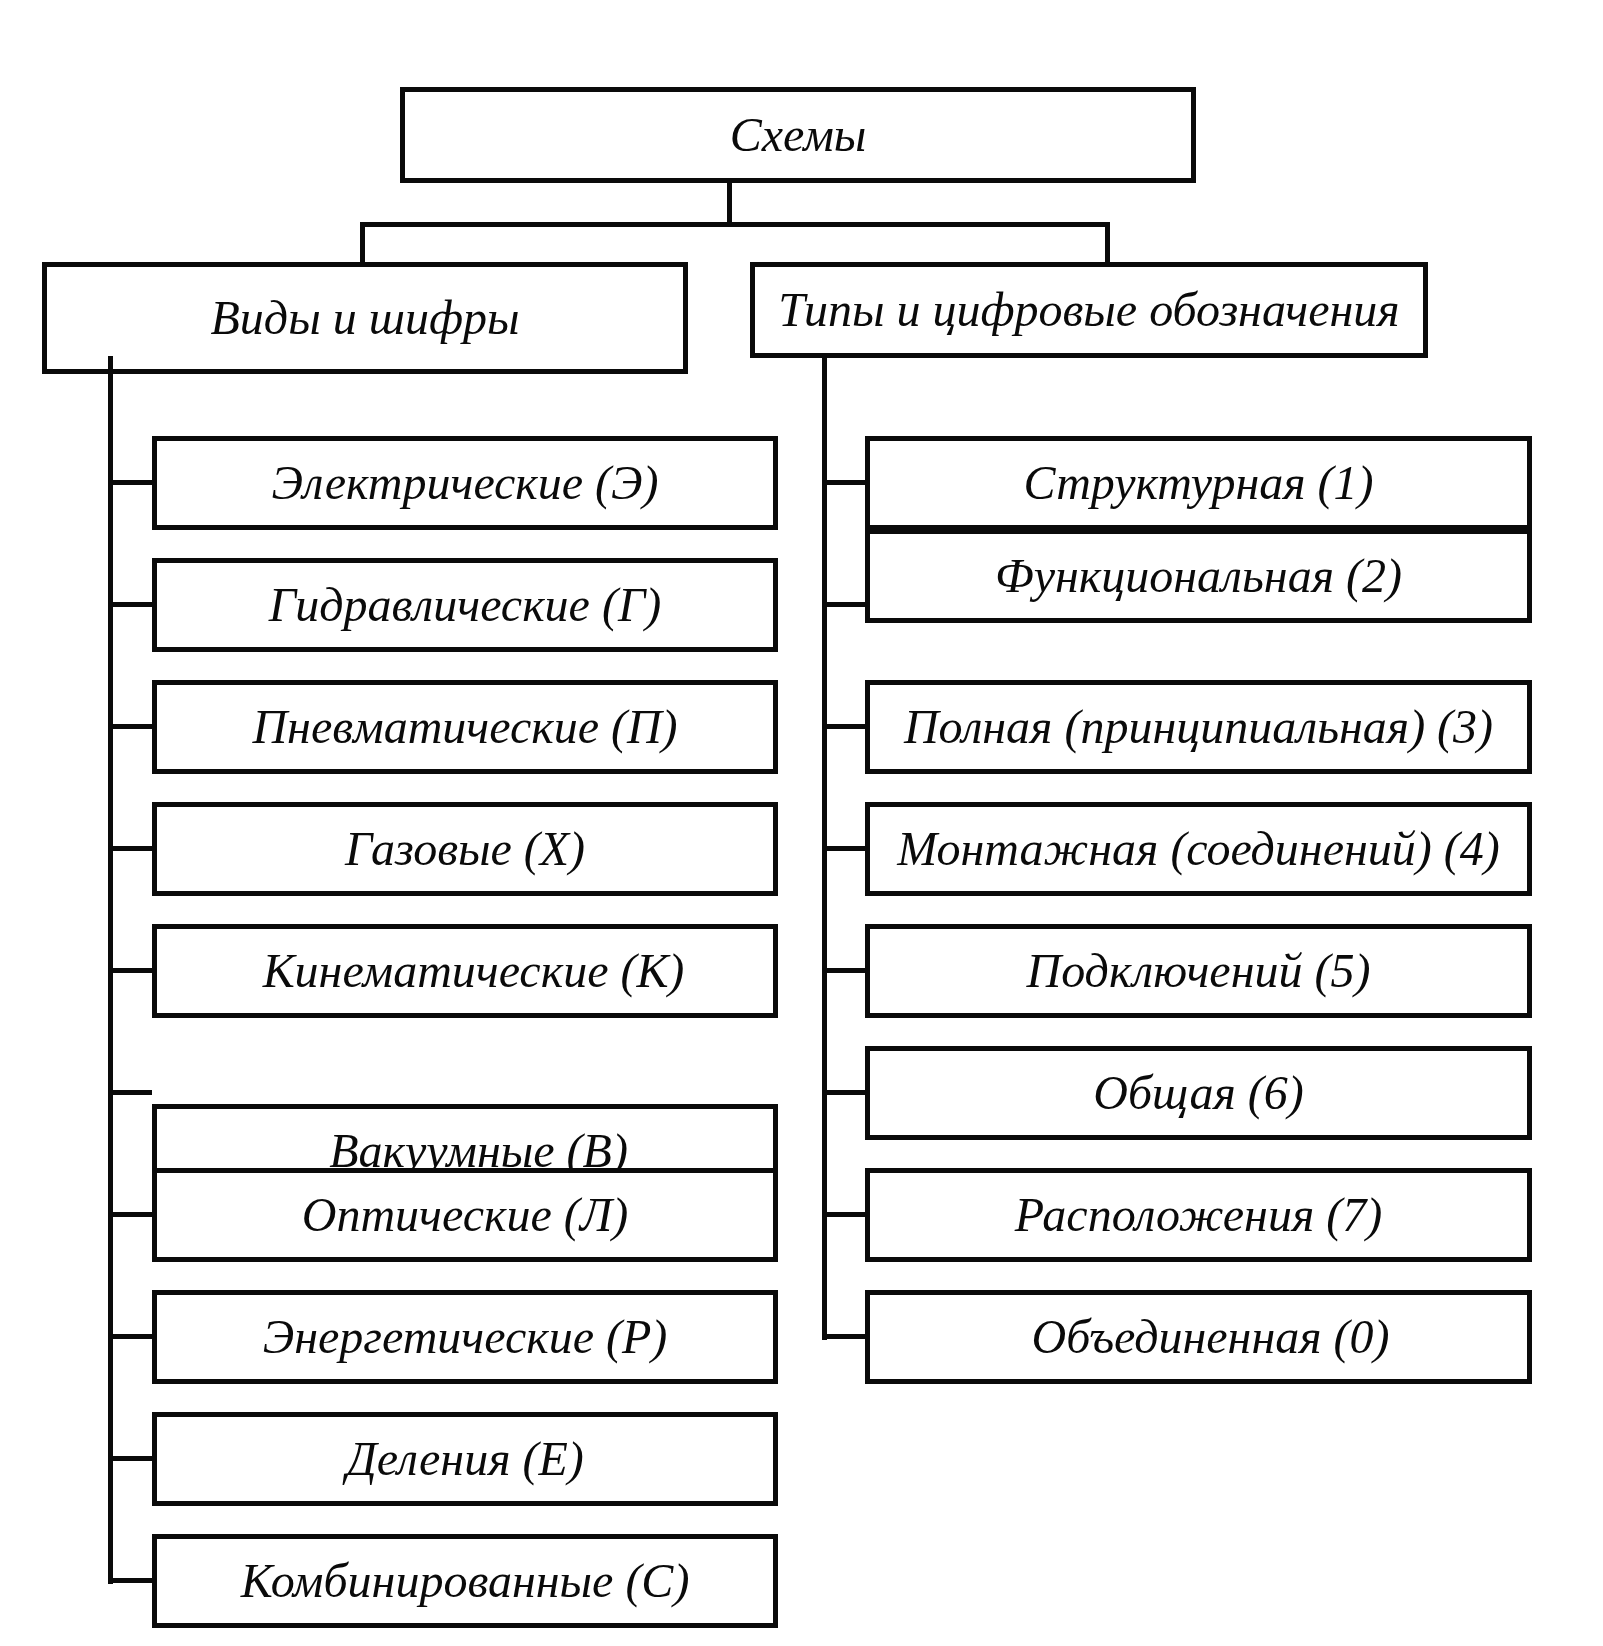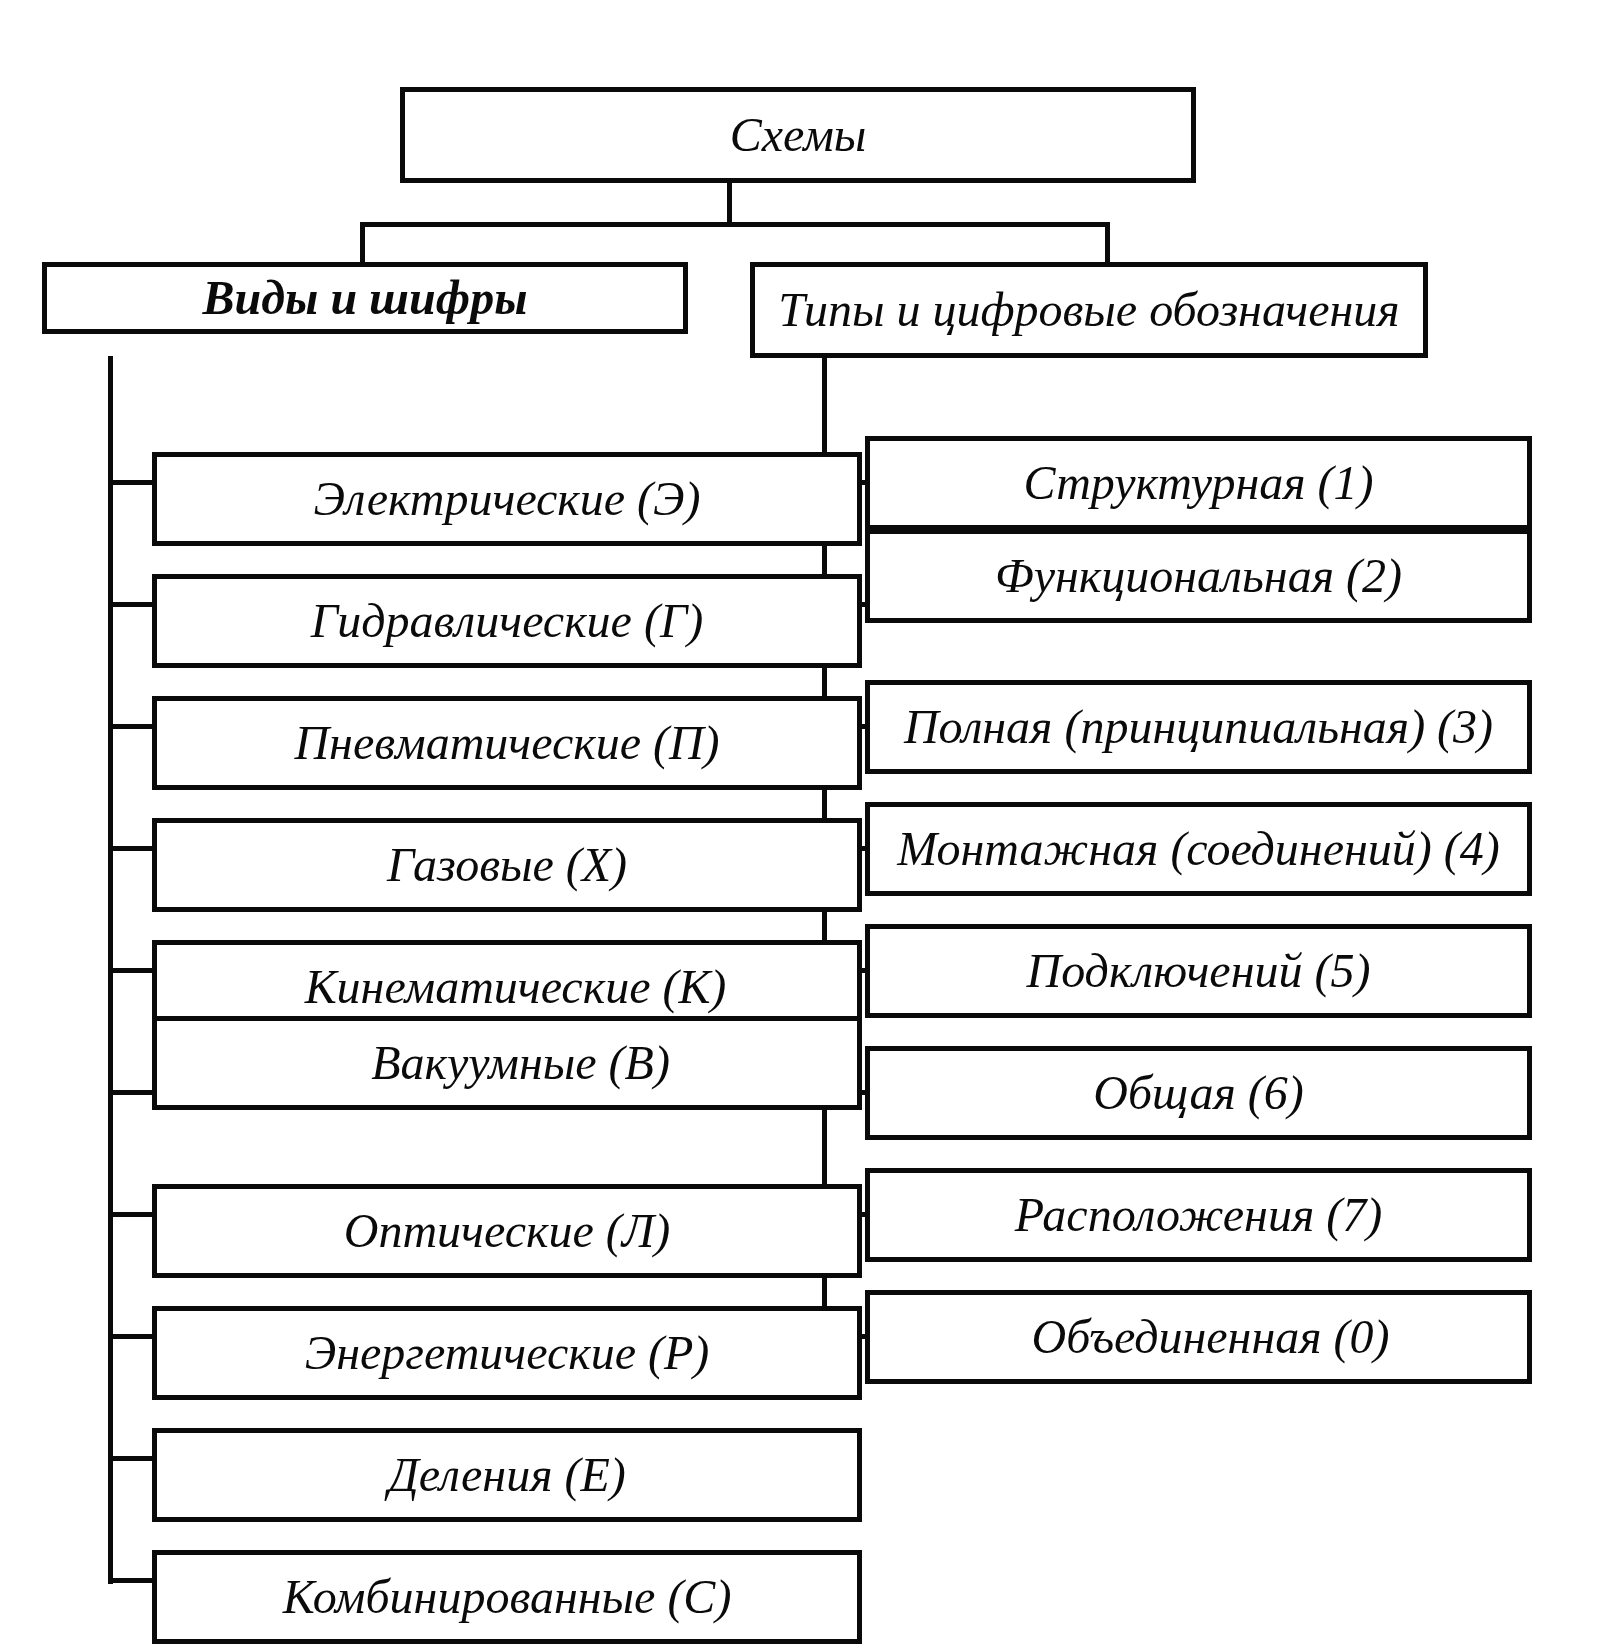--- a/index.html
+++ b/index.html
@@ -22,38 +22,38 @@
     font-style: italic;
     font-size: 48px;
     line-height: 1.05;
     color: #0a0a0a;
     text-align: center;
     white-space: nowrap;
   }
   .line { position: absolute; background: #0a0a0a; }
 
   
-  .lrow { left: 152px; width: 710px; height: 94px; margin-top: 16px; }
+  .lrow { left: 152px; width: 626px; height: 94px; }
   .rrow { left: 865px; width: 667px; height: 94px; }
   .lstub { left: 108px; width: 44px; height: 5px; }
   .rstub { left: 822px; width: 43px; height: 5px; }
 </style>
 </head>
 <body>
 
 <div id="stage">
 
   <div class="box" style="left:400px; top:87px; width:796px; height:96px;">Схемы</div>
 
   <div class="line" style="left:727px; top:183px; width:5px; height:41px;"></div>
   <div class="line" style="left:360px; top:222px; width:750px; height:5px;"></div>
   <div class="line" style="left:360px; top:222px; width:5px; height:43px;"></div>
   <div class="line" style="left:1105px; top:222px; width:5px; height:43px;"></div>
 
-  <div class="box" style="left:42px; top:262px; width:646px; height:72px;font-weight:bold;">Виды и шифры</div>
+  <div class="box" style="left:42px; top:262px; width:646px; height:112px;">Виды и шифры</div>
   <div class="box" style="left:750px; top:262px; width:678px; height:96px;">Типы и цифровые обозначения</div>
 
   <div class="line" style="left:108px; top:356px; width:5px; height:1228px;"></div>
   <div class="line lstub" style="top:480px;"></div>
   <div class="line lstub" style="top:602px;"></div>
   <div class="line lstub" style="top:724px;"></div>
   <div class="line lstub" style="top:846px;"></div>
   <div class="line lstub" style="top:968px;"></div>
   <div class="line lstub" style="top:1090px;"></div>
   <div class="line lstub" style="top:1212px;"></div>
@@ -69,21 +69,21 @@
   <div class="line rstub" style="top:968px;"></div>
   <div class="line rstub" style="top:1090px;"></div>
   <div class="line rstub" style="top:1212px;"></div>
   <div class="line rstub" style="top:1334px;"></div>
 
   <div class="box lrow" style="top:436px;">Электрические (Э)</div>
   <div class="box lrow" style="top:558px;">Гидравлические (Г)</div>
   <div class="box lrow" style="top:680px;">Пневматические (П)</div>
   <div class="box lrow" style="top:802px;">Газовые (Х)</div>
   <div class="box lrow" style="top:924px;padding-left:17px;">Кинематические (К)</div>
-  <div class="box lrow" style="top:1000px;padding-left:27px;">Вакуумные (В)</div>
+  <div class="box lrow" style="top:1104px;padding-left:27px;">Вакуумные (В)</div>
   <div class="box lrow" style="top:1168px;">Оптические (Л)</div>
   <div class="box lrow" style="top:1412px;">Деления (Е)</div>
   <div class="box lrow" style="top:1290px;">Энергетические (Р)</div>
   <div class="box lrow" style="top:1534px;">Комбинированные (С)</div>
 
   <div class="box rrow" style="top:436px;">Структурная (1)</div>
   <div class="box rrow" style="top:529px;">Функциональная (2)</div>
   <div class="box rrow" style="top:680px;">Полная (принципиальная) (3)</div>
   <div class="box rrow" style="top:802px;">Монтажная (соединений) (4)</div>
   <div class="box rrow" style="top:924px;">Подключений (5)</div>

